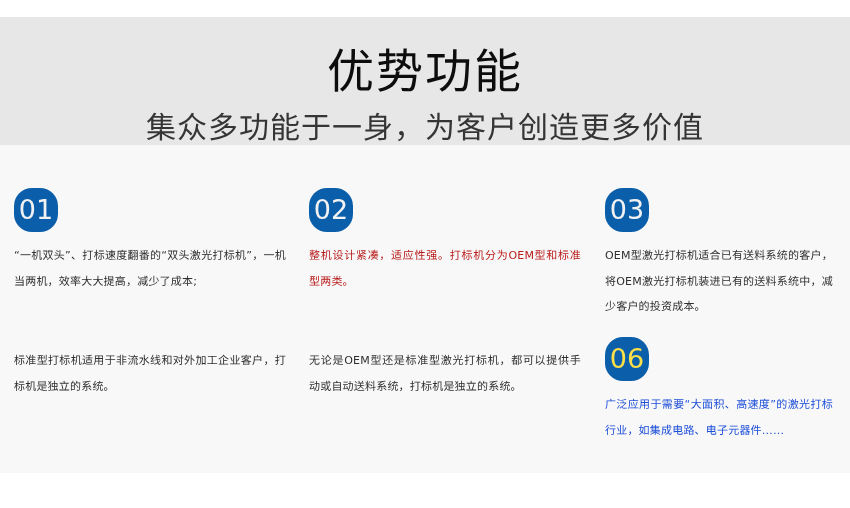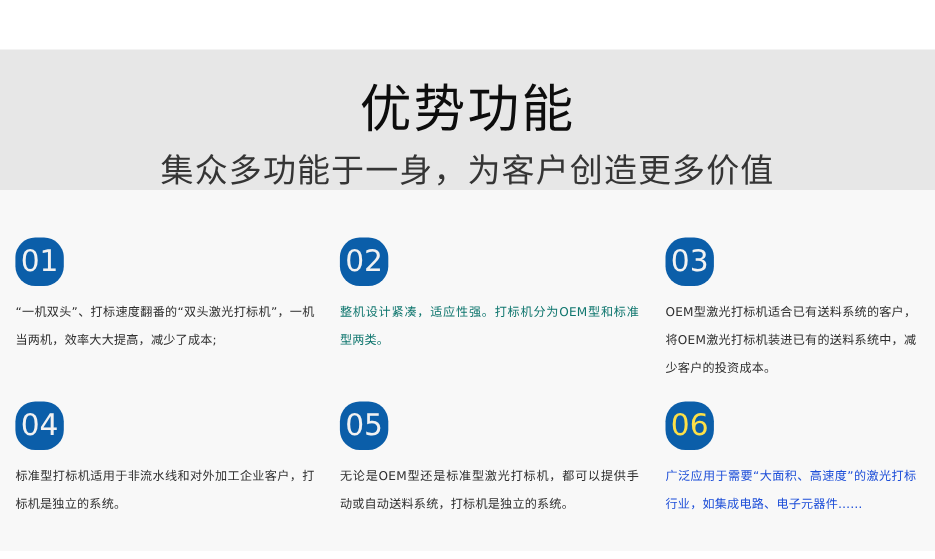--- a/index.html
+++ b/index.html
@@ -13,21 +13,20 @@
     background: #ffffff;
     font-family: "DejaVu Sans", "Liberation Sans", sans-serif;
     overflow: hidden;
   }
 
   #page {
     position: relative;
     width: 850px;
     height: 390px;
     background: #ffffff;
-    margin-top: 28px;
   }
 
   
   .header-band {
     position: absolute;
     left: 0;
     top: 17px;
     width: 850px;
     height: 128px;
     background: #e7e7e7;
@@ -137,35 +136,33 @@
   <div class="content-area" style="background: rgb(248, 248, 248);">
     <div class="cards">
 
       <div class="card col-1 row-1">
         <span class="badge" style="background: rgb(11, 94, 169); color: rgb(242, 242, 242);">01</span>
         <div class="card-text" style="color: rgb(47, 47, 47);">“一机双头”、打标速度翻番的“双头激光打标机”，一机当两机，效率大大提高，减少了成本;</div>
       </div>
 
       <div class="card col-2 row-1">
         <span class="badge" style="background: rgb(11, 94, 169); color: rgb(242, 242, 242);">02</span>
-        <div class="card-text" style="color: #0f766e;">整机设计紧凑，适应性强。打标机分为OEM型和标准型两类。</div>
+        <div class="card-text" style="color: #b91c1c;">整机设计紧凑，适应性强。打标机分为OEM型和标准型两类。</div>
       </div>
 
       <div class="card col-3 row-1">
         <span class="badge" style="background: rgb(11, 94, 169); color: rgb(242, 242, 242);">03</span>
         <div class="card-text" style="color: rgb(47, 47, 47);">OEM型激光打标机适合已有送料系统的客户，将OEM激光打标机装进已有的送料系统中，减少客户的投资成本。</div>
       </div>
 
       <div class="card col-1 row-2">
-        <span class="badge" style="background: rgb(11, 94, 169); color: rgb(242, 242, 242);">04</span>
         <div class="card-text" style="color: rgb(47, 47, 47);">标准型打标机适用于非流水线和对外加工企业客户，打标机是独立的系统。</div>
       </div>
 
       <div class="card col-2 row-2">
-        <span class="badge" style="background: rgb(11, 94, 169); color: rgb(242, 242, 242);">05</span>
         <div class="card-text" style="color: rgb(47, 47, 47);">无论是OEM型还是标准型激光打标机，都可以提供手动或自动送料系统，打标机是独立的系统。</div>
       </div>
 
       <div class="card col-3 row-2">
         <span class="badge" style="background: rgb(11, 94, 169); color: #fde047;">06</span>
         <div class="card-text" style="color: #1d4ed8;">广泛应用于需要“大面积、高速度”的激光打标行业，如集成电路、电子元器件……</div>
       </div>
 
     </div>
   </div>

